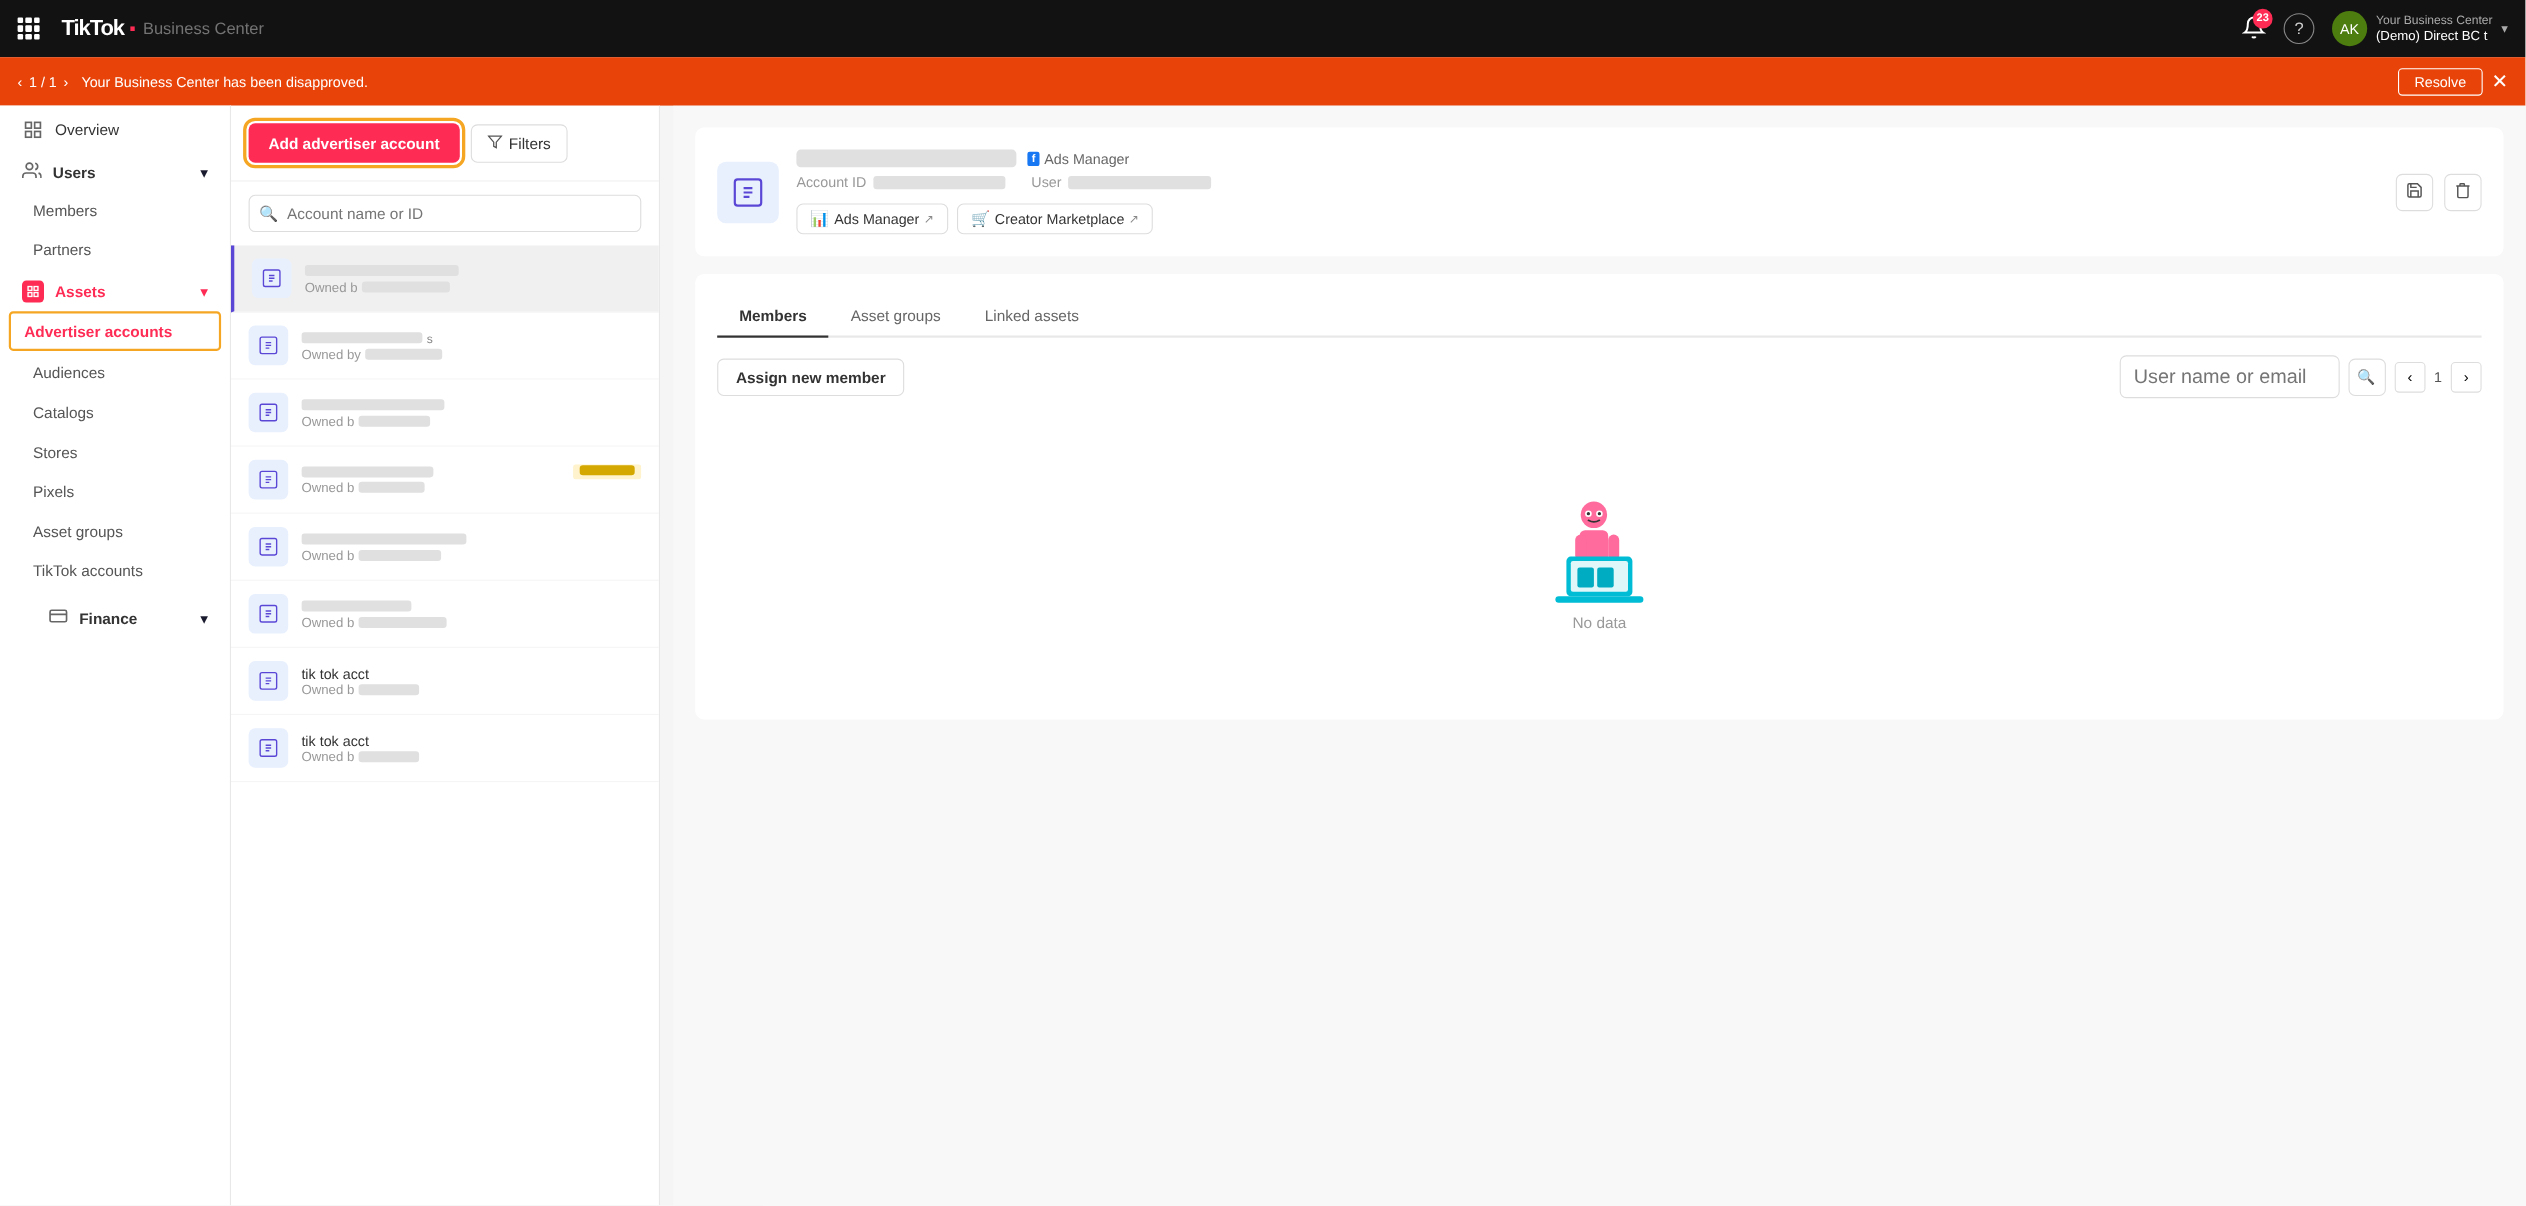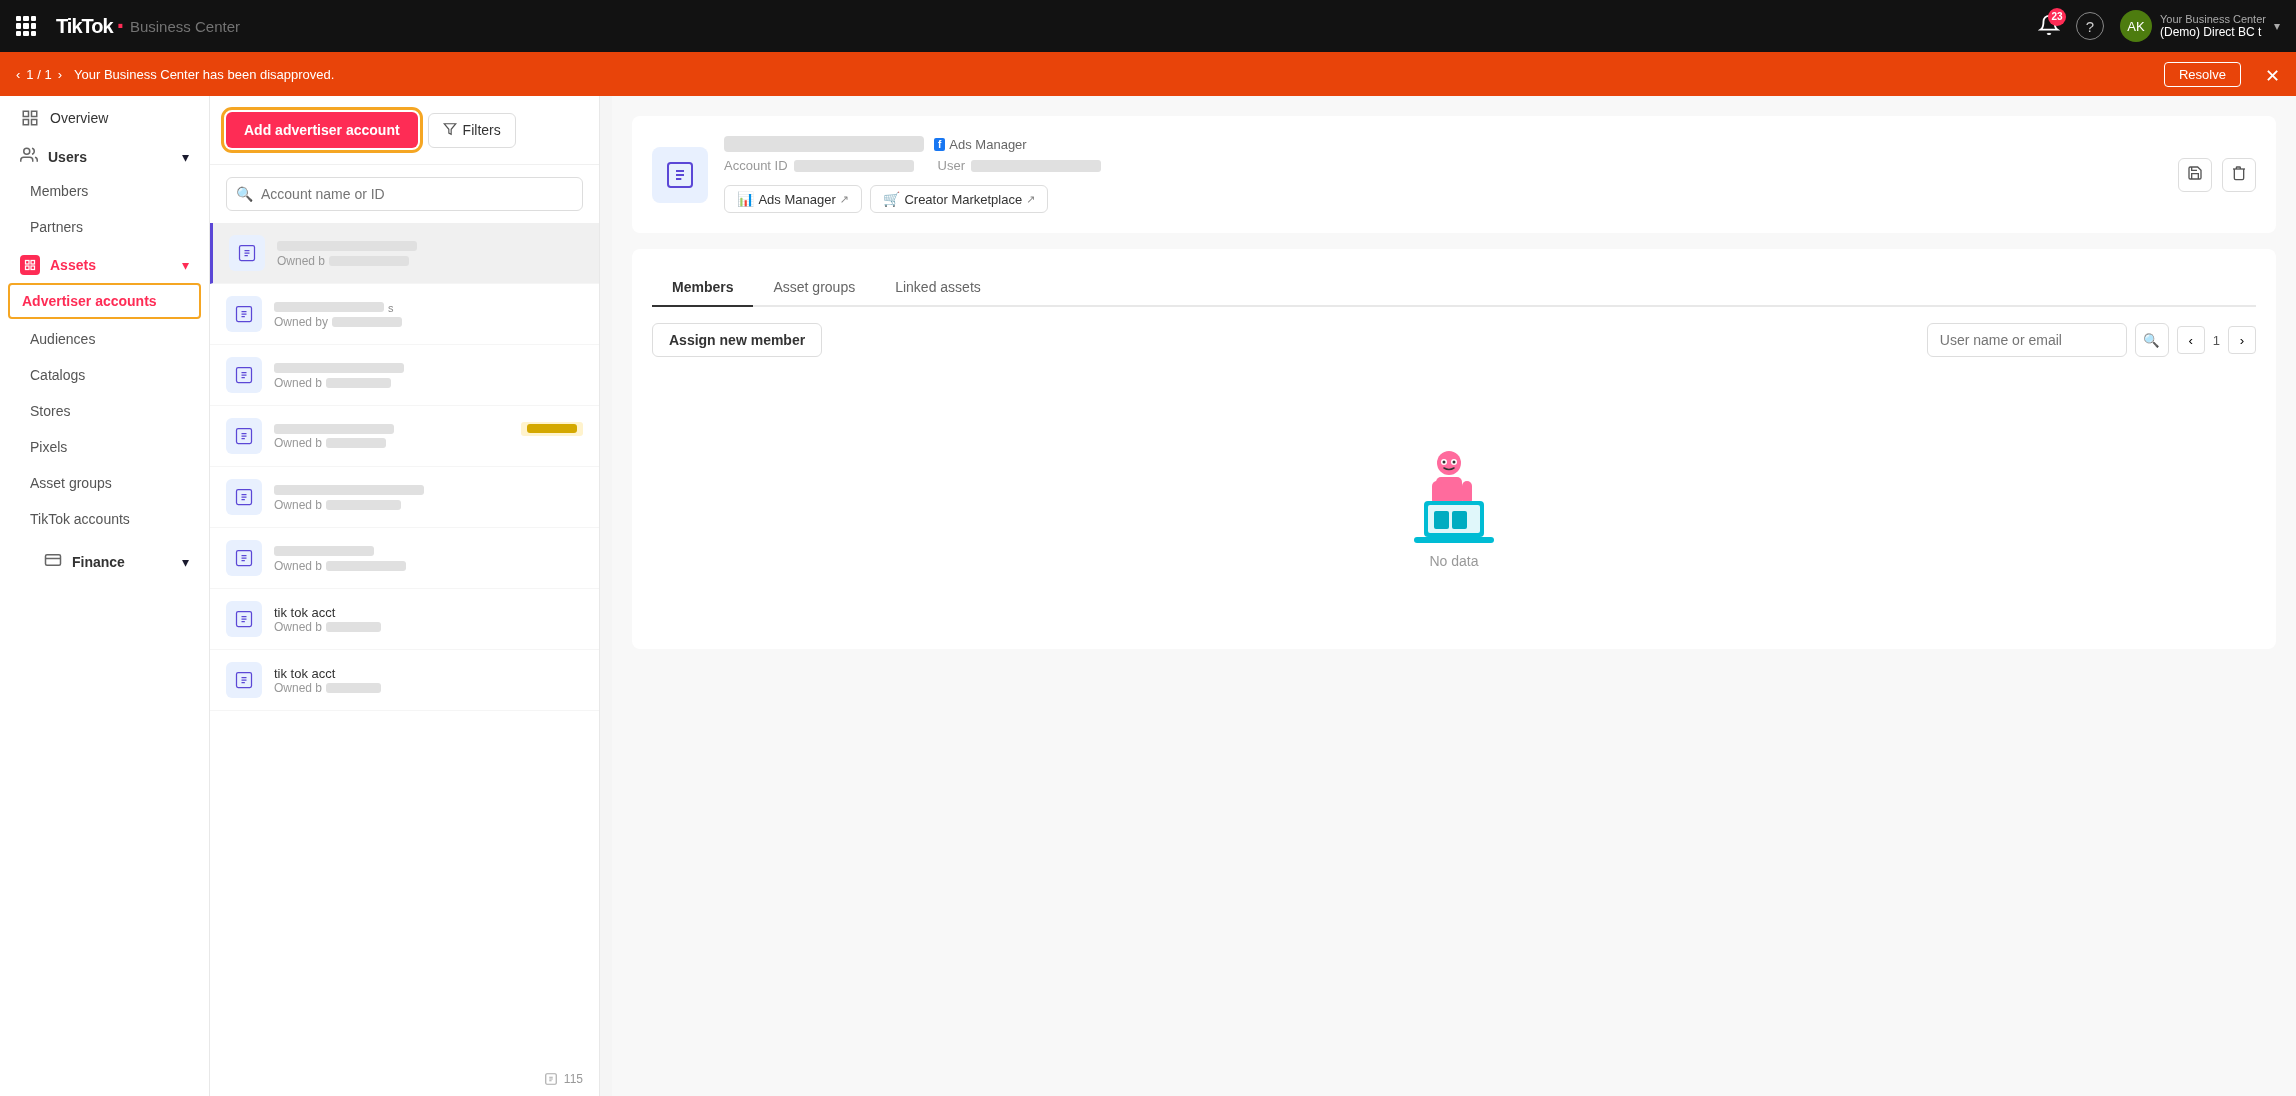--- a/index.html
+++ b/index.html
@@ -29,21 +29,21 @@
 
     
     .alert-banner {
       background: #e8440a; color: white; display: flex; align-items: center;
       padding: 0 16px; height: 44px; justify-content: space-between;
     }
     .alert-left { display: flex; align-items: center; gap: 12px; }
     .alert-nav { display: flex; align-items: center; gap: 6px; font-size: 13px; }
     .alert-nav span { cursor: pointer; }
     .alert-text { font-size: 13px; }
-    .alert-right { display: flex; align-items: flex-end; gap: 24px; }
+    .alert-right { display: flex; align-items: center; gap: 8px; }
     .resolve-btn { background: transparent; border: 1.5px solid white; color: white; padding: 4px 14px; border-radius: 4px; cursor: pointer; font-size: 13px; font-weight: 500; }
     .close-alert { cursor: pointer; font-size: 18px; color: white; }
 
     
     .app-body { display: flex; height: calc(100vh - 96px); }
 
     
     .sidebar { width: 210px; background: white; border-right: 1px solid #e8e8e8; overflow-y: auto; flex-shrink: 0; }
     .sidebar-item { display: flex; align-items: center; gap: 10px; padding: 12px 20px; cursor: pointer; color: #333; font-size: 14px; transition: background 0.15s; }
     .sidebar-item .item-icon { width: 20px; height: 20px; display: flex; align-items: center; justify-content: center; flex-shrink: 0; }
@@ -112,21 +112,21 @@
 
     
     .detail-tabs { display: flex; gap: 0; border-bottom: 2px solid #e8e8e8; margin-bottom: 16px; }
     .tab { padding: 10px 20px; cursor: pointer; font-size: 14px; color: #666; border-bottom: 2px solid transparent; margin-bottom: -2px; }
     .tab.active { color: #333; font-weight: 600; border-bottom: 2px solid #333; }
 
     
     .members-toolbar { display: flex; align-items: center; gap: 12px; margin-bottom: 16px; justify-content: space-between; }
     .assign-btn { background: white; border: 1px solid #ddd; border-radius: 6px; padding: 8px 16px; font-size: 14px; font-weight: 700; cursor: pointer; color: #333; }
     .search-members { display: flex; align-items: center; gap: 8px; }
-    .search-members input { border: 1px solid #ddd; border-radius: 6px; padding: 8px 12px; font-size: 14px; width: 200px; color: #0369a1; outline: none; }
+    .search-members input { border: 1px solid #ddd; border-radius: 6px; padding: 8px 12px; font-size: 18px; width: 200px; color: #0369a1; outline: none; }
     .page-nav { display: flex; align-items: center; gap: 8px; font-size: 13px; color: #555; }
     .page-btn { width: 28px; height: 28px; border: 1px solid #ddd; border-radius: 4px; display: flex; align-items: center; justify-content: center; cursor: pointer; background: white; }
 
     
     .no-data { display: flex; flex-direction: column; align-items: center; justify-content: center; padding: 60px 20px; }
     .no-data-text { color: #999; font-size: 14px; }
 
     
     .illustration { width: 120px; height: 120px; }
   </style>
@@ -428,27 +428,20 @@
             <div class="account-name">tik tok acct</div>
             <div class="account-sub">
               <span>Owned b</span>
               <span class="blurred-text" style="width:55px;"></span>
             </div>
           </div>
         </div>
 
       </div>
 
-      <div class="list-footer">
-        <svg width="14" height="14" viewBox="0 0 24 24" fill="none" stroke="#aaa" stroke-width="2">
-            <rect x="3" y="3" width="18" height="18" rx="2"></rect>
-            <path d="M9 9h6M9 12h6M9 15h4"></path>
-          </svg>
-        <span>115</span>
-      </div>
     </div>
 
     <div class="detail-panel">
 
       <div class="detail-card">
         <div class="detail-header">
           <div class="detail-account-icon">
             <svg viewBox="0 0 24 24" fill="none" stroke="#5b47d6" stroke-width="1.5">
                 <rect x="3" y="3" width="18" height="18" rx="2"></rect>
                 <path d="M9 9h6M9 12h6M9 15h4"></path>

